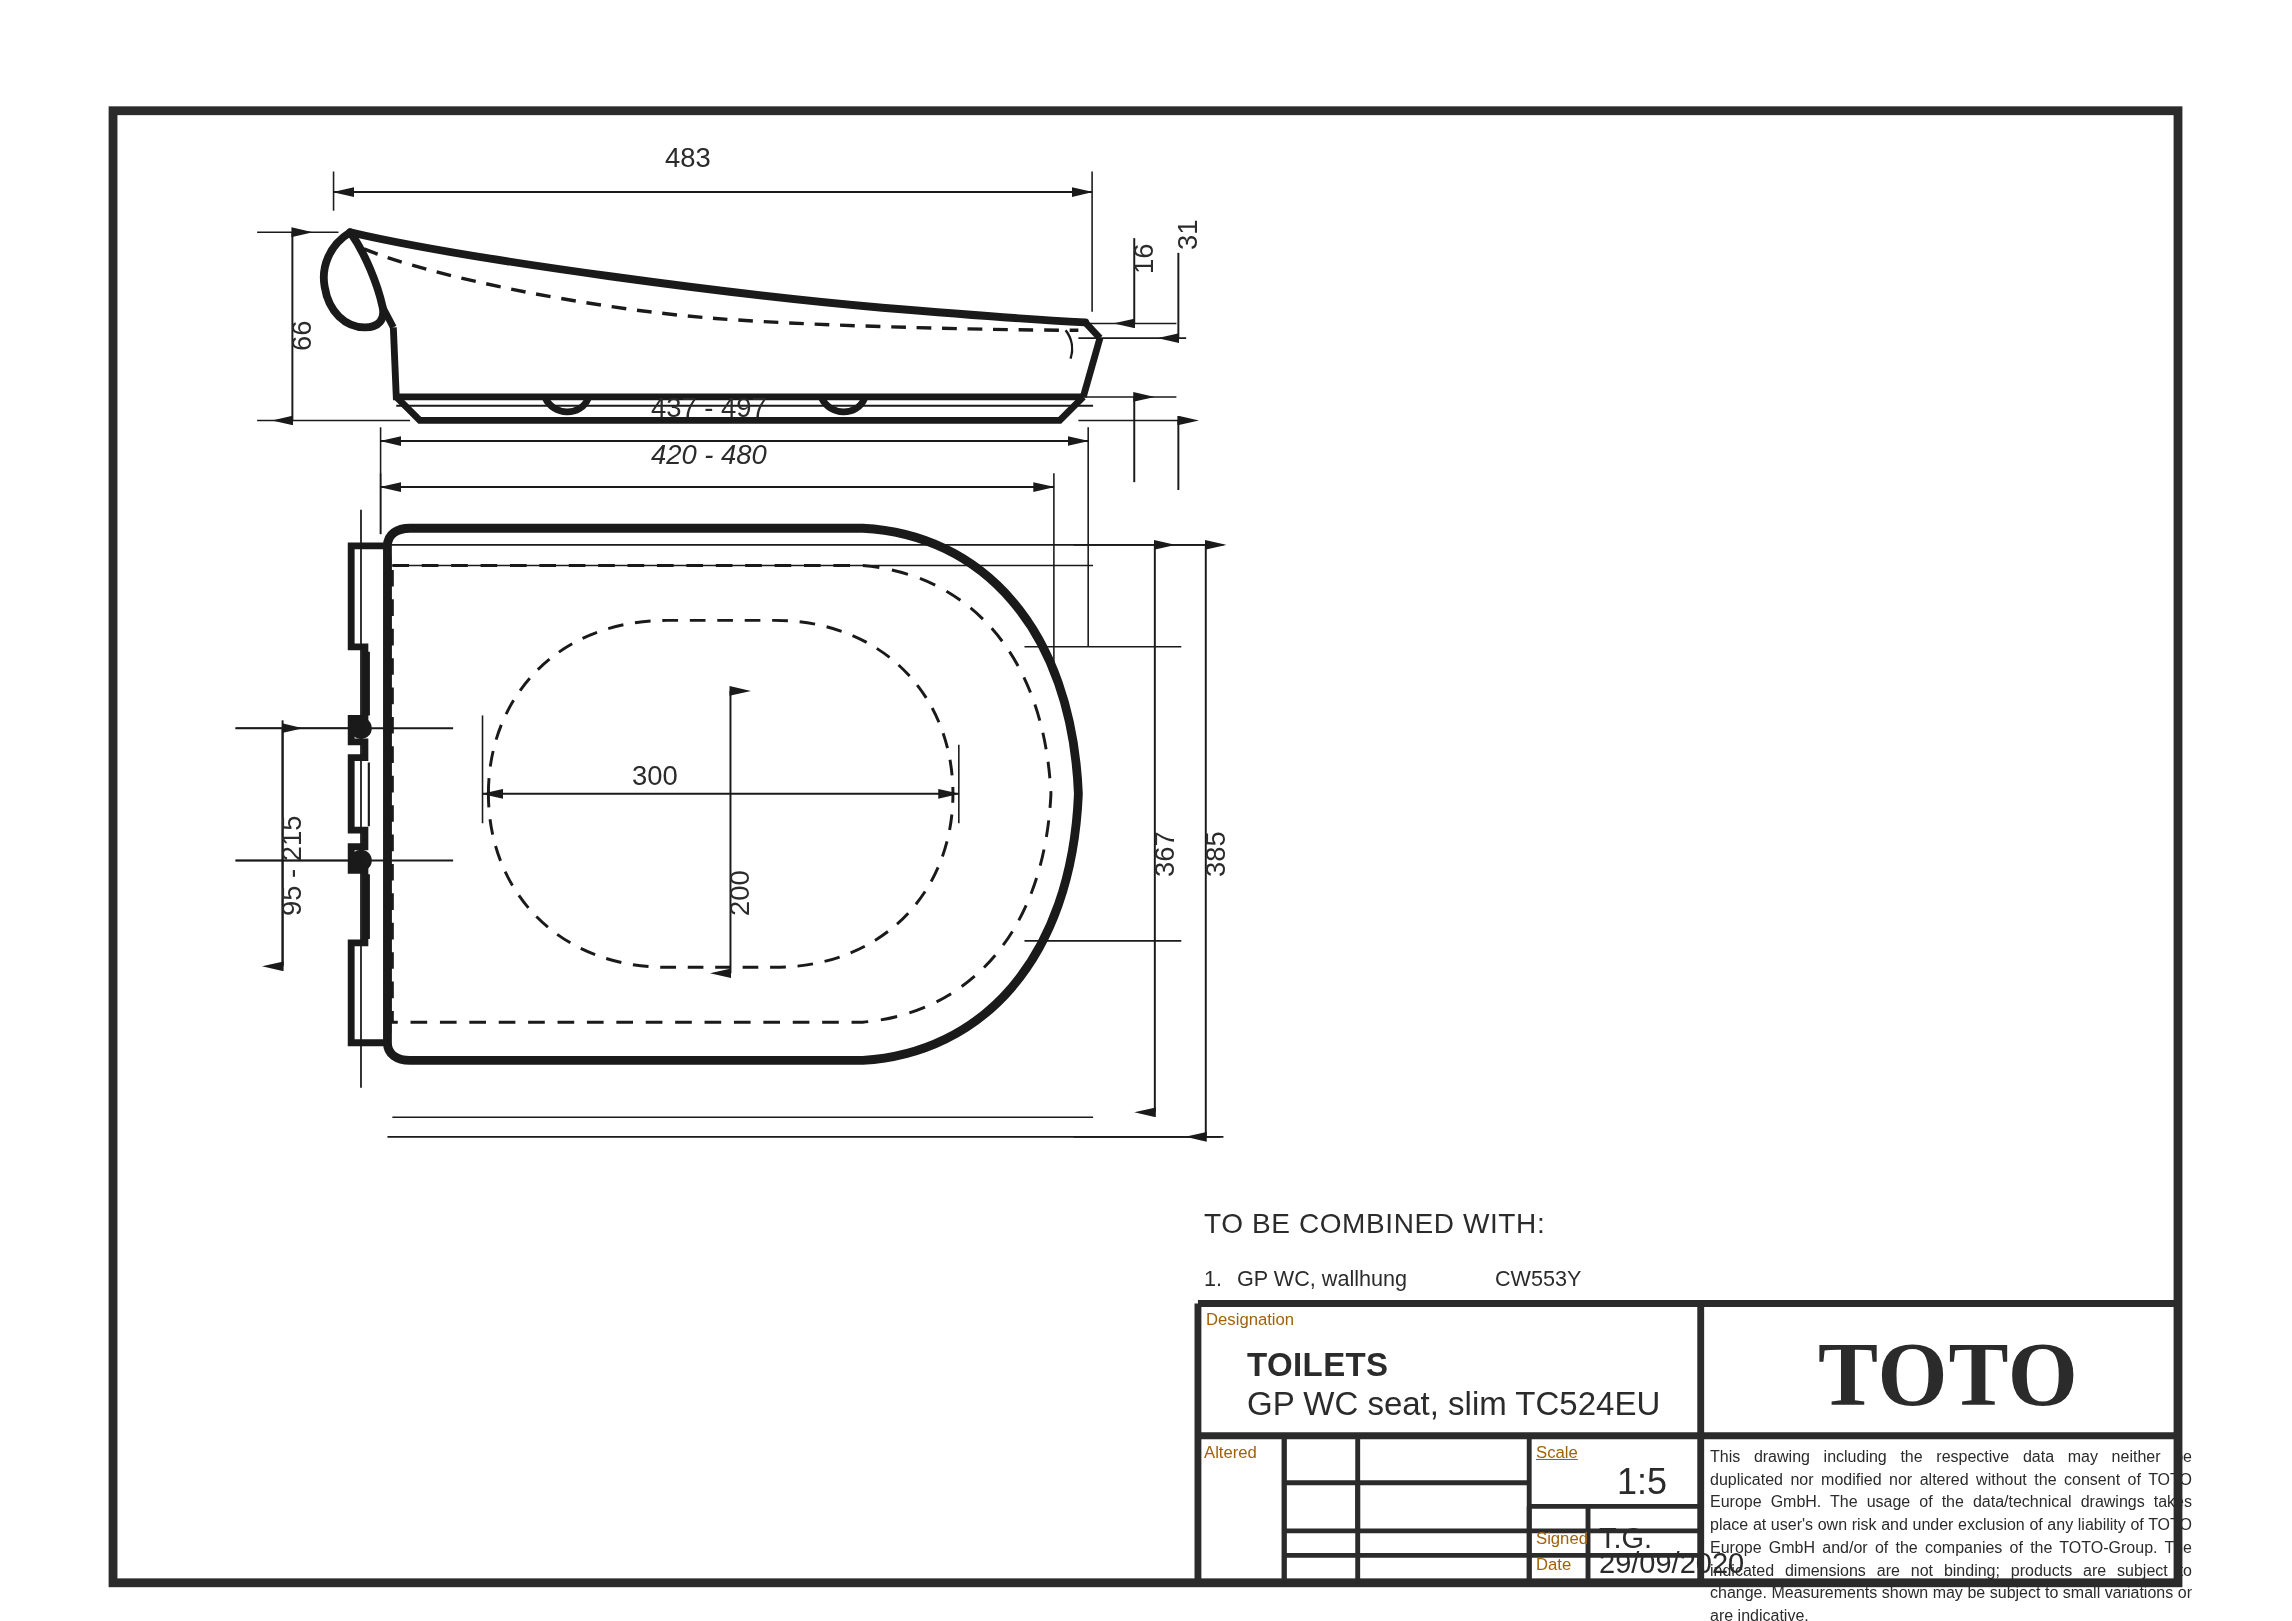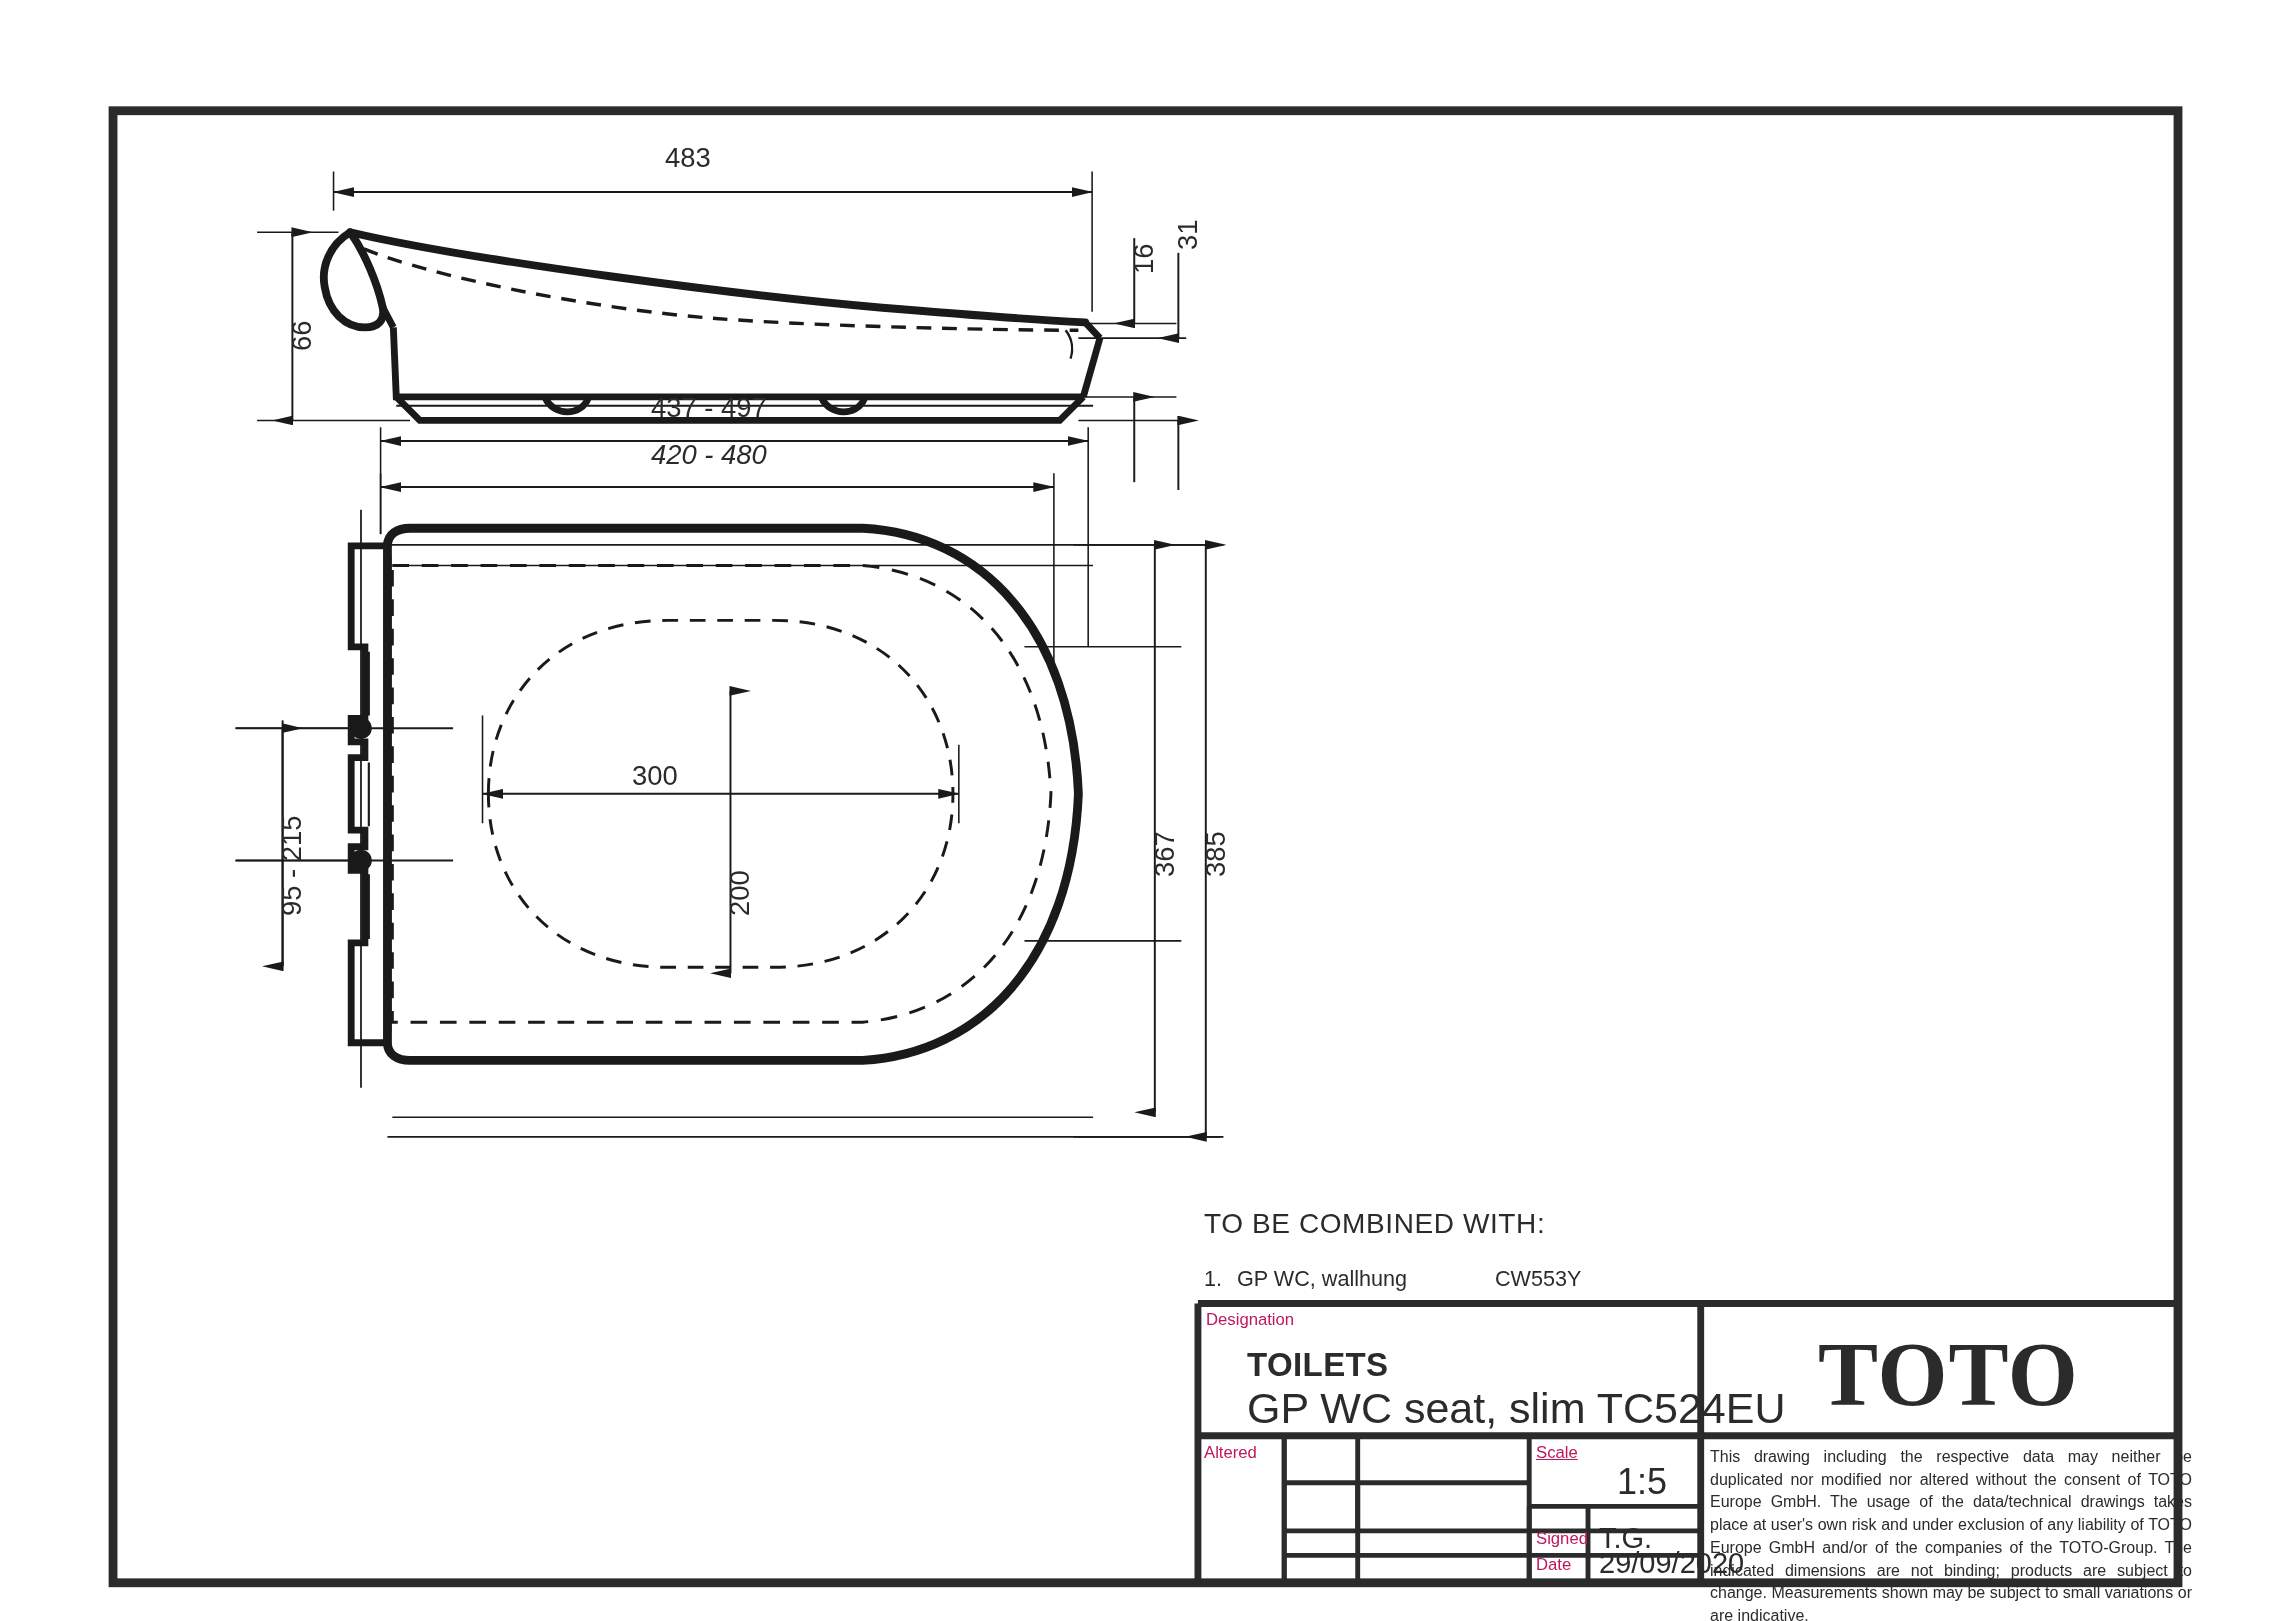--- a/index.html
+++ b/index.html
@@ -29,37 +29,37 @@
     height: 1621px;
   }
   
   .tb-text {
     position: absolute;
     white-space: pre;
     line-height: 1.0;
   }
   .lbl-small {
     font-size: 16.7px;
-    color: #be185d;
+    color: #a16207;
   }
   .val-mid {
     font-size: 29px;
     color: #2b2b2b;
   }
   .val-big {
     font-size: 36px;
     color: #2b2b2b;
   }
   .desig-bold {
     font-size: 33px;
     font-weight: bold;
     letter-spacing: 0.4px;
   }
   .desig-line2 {
-    font-size: 43px;
+    font-size: 33px;
     font-weight: normal;
   }
   .combine-head {
     position: absolute;
     font-size: 28px;
     letter-spacing: 0.6px;
   }
   .combine-row {
     position: absolute;
     font-size: 21.6px;

